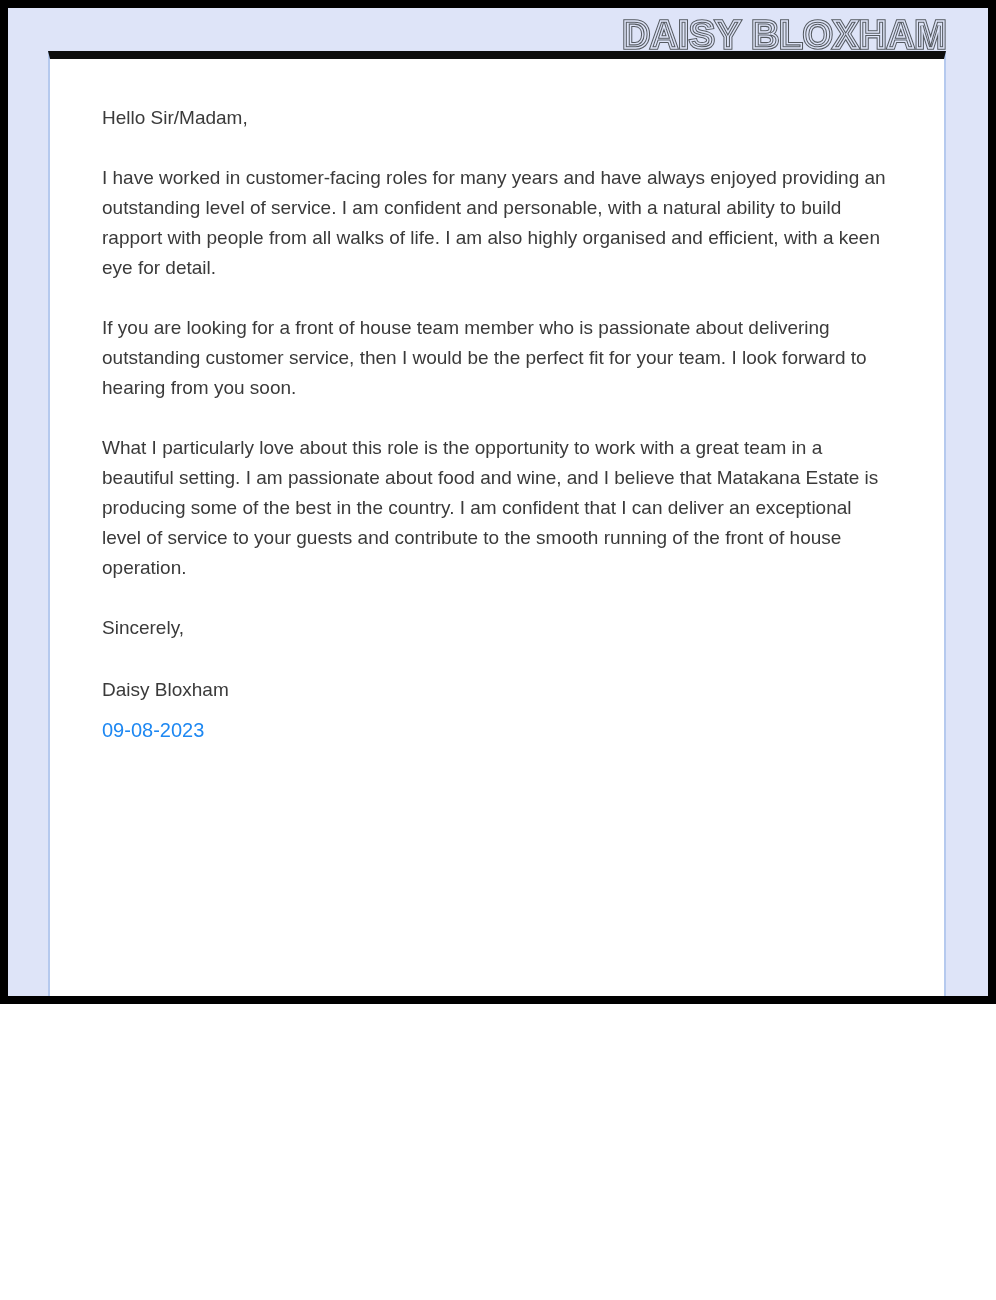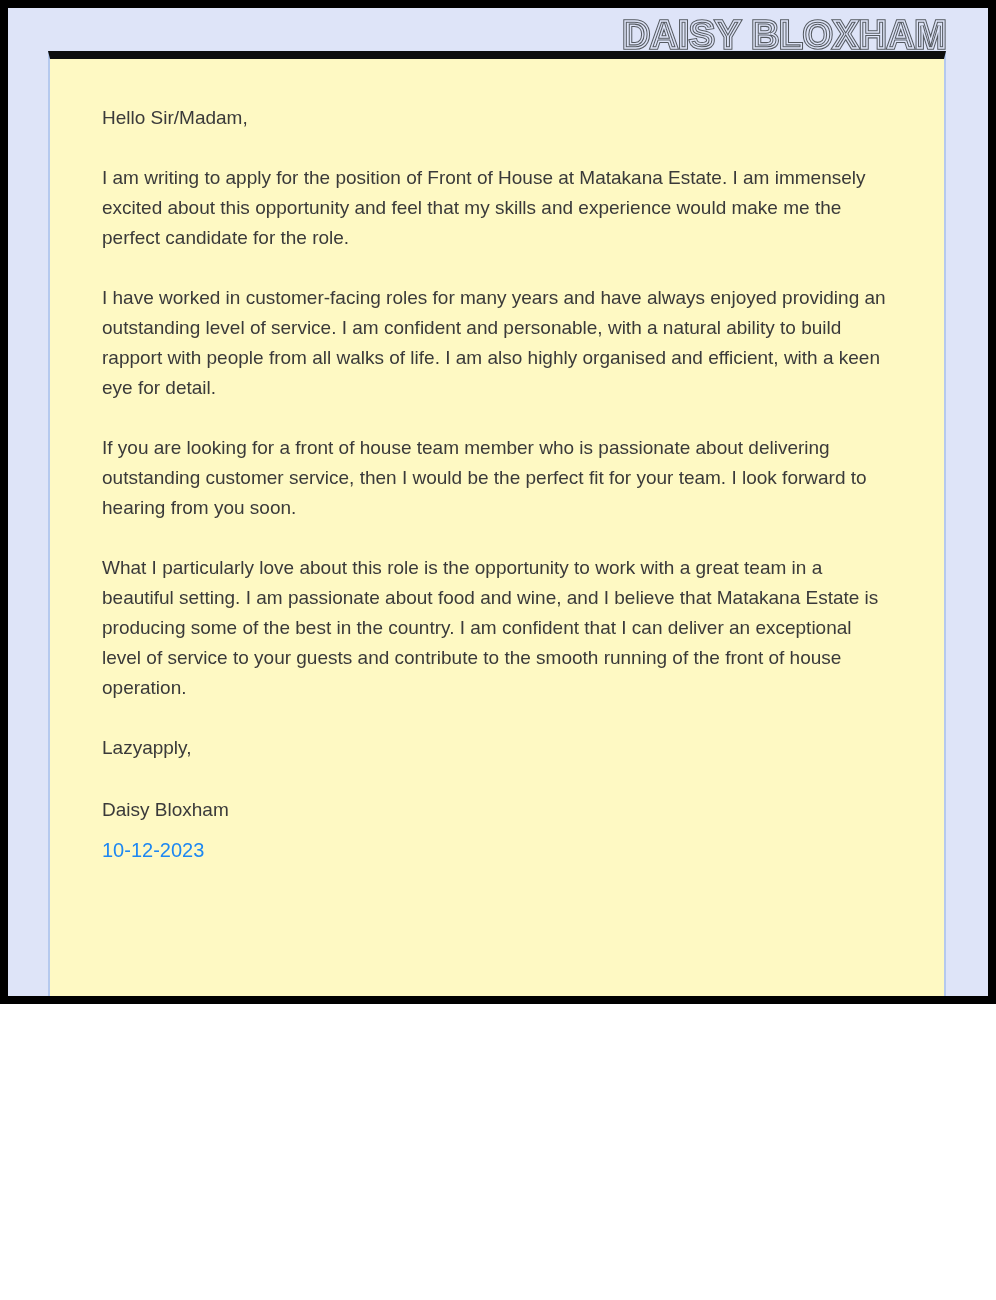--- a/index.html
+++ b/index.html
@@ -60,21 +60,21 @@
   }
 
   
   .panel {
     position: absolute;
     box-sizing: border-box;
     left: 40px;
     top: 43px;
     width: 898px;
     height: 1209px;
-    background: #fef9c3;
+    background: #ffffff;
     border-top: 8px solid var(--bar, #0d0d0d);
     border-left: 2px solid var(--panel-border, #b5c9ee);
     border-right: 2px solid var(--panel-border, #b5c9ee);
     border-bottom: 2px solid var(--panel-border, #b5c9ee);
   }
   .letter {
     padding: 44px 54px 0 52px;
     font-size: 19px;
     line-height: 30px;
     color: var(--body-text, #3a3a3a);
@@ -109,24 +109,23 @@
   <div class="header">
     <div class="header-name">
       <span class="stroke-base">DAISY BLOXHAM</span>
       <span class="stroke-top" aria-hidden="true">DAISY BLOXHAM</span>
     </div>
   </div>
 
   <div class="panel">
     <div class="letter">
       <p>Hello Sir/Madam,</p>
-      <p>I am writing to apply for the position of Front of House at Matakana Estate. I am immensely excited about this opportunity and feel that my skills and experience would make me the perfect candidate for the role.</p>
       <p>I have worked in customer-facing roles for many years and have always enjoyed providing an outstanding level of service. I am confident and personable, with a natural ability to build rapport with people from all walks of life. I am also highly organised and efficient, with a keen eye for detail.</p>
       <p>If you are looking for a front of house team member who is passionate about delivering outstanding customer service, then I would be the perfect fit for your team. I look forward to hearing from you soon.</p>
       <p>What I particularly love about this role is the opportunity to work with a great team in a beautiful setting. I am passionate about food and wine, and I believe that Matakana Estate is producing some of the best in the country. I am confident that I can deliver an exceptional level of service to your guests and contribute to the smooth running of the front of house operation.</p>
-      <p class="closing">Lazyapply,</p>
+      <p class="closing">Sincerely,</p>
       <p class="signature-name">Daisy Bloxham</p>
-      <p class="date">10-12-2023</p>
+      <p class="date">09-08-2023</p>
     </div>
     <div class="footer-brand">Lazyapply.com</div>
   </div>
 
 </div>
 
 </body></html>

